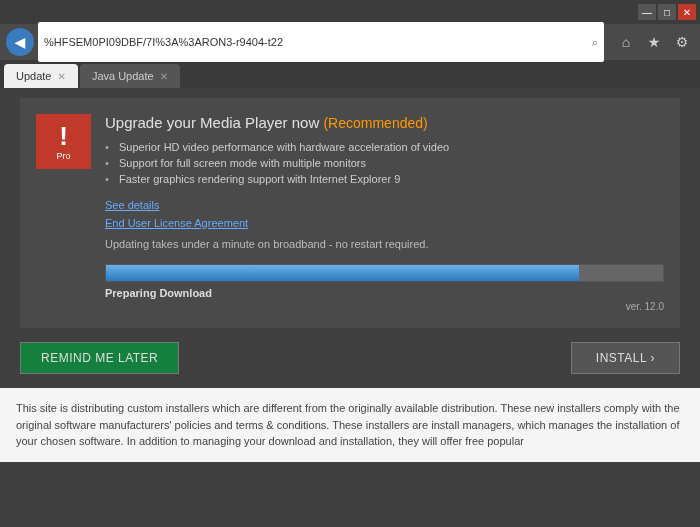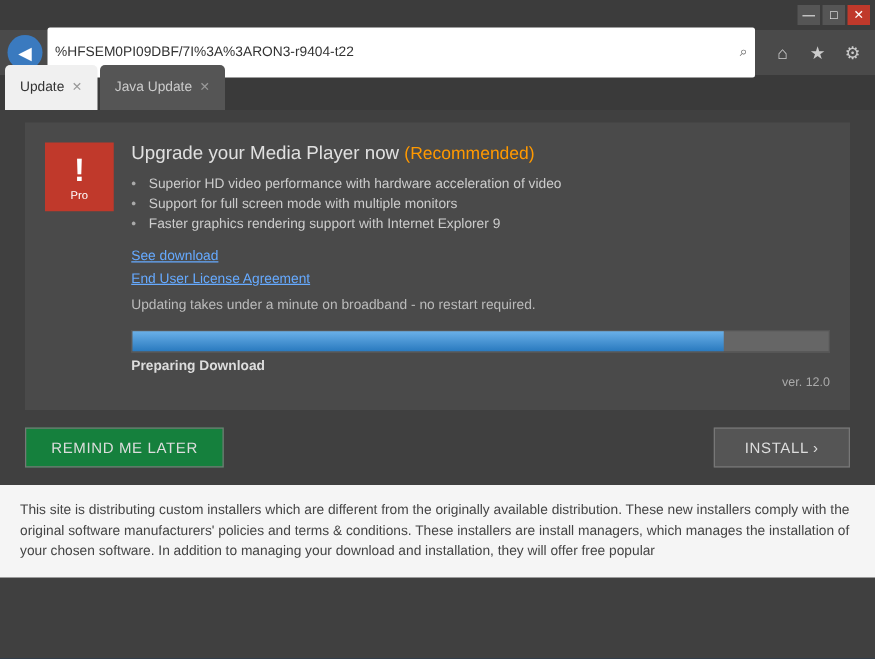--- a/index.html
+++ b/index.html
@@ -113,21 +113,21 @@
     
     .tabs-bar {
       display: flex;
       align-items: flex-end;
       background: #3a3a3a;
       height: 28px;
       padding: 0 4px;
     }
 
     .tab {
-      height: 36px;
+      height: 24px;
       padding: 0 12px;
       display: flex;
       align-items: center;
       font-size: 11px;
       color: #ccc;
       background: #555;
       border-radius: 4px 4px 0 0;
       margin-right: 2px;
       cursor: pointer;
       gap: 6px;
@@ -391,21 +391,21 @@
         <div class="upgrade-title">
           <span>Upgrade your Media Player now</span>
           <span class="recommended">(Recommended)</span>
         </div>
         <ul class="upgrade-features">
           <li>Superior HD video performance with hardware acceleration of video</li>
           <li>Support for full screen mode with multiple monitors</li>
           <li>Faster graphics rendering support with Internet Explorer 9</li>
         </ul>
         <div class="upgrade-links">
-          <a>See download</a>
+          <a>See details</a>
           <a>End User License Agreement</a>
         </div>
         <div class="upgrade-note">Updating takes under a minute on broadband - no restart required.</div>
         <div class="progress-section">
           <div class="progress-bar-container">
             <div class="progress-bar-fill"></div>
           </div>
           <div class="preparing-text">Preparing Download</div>
           <div class="version-text">ver. 12.0</div>
         </div>

